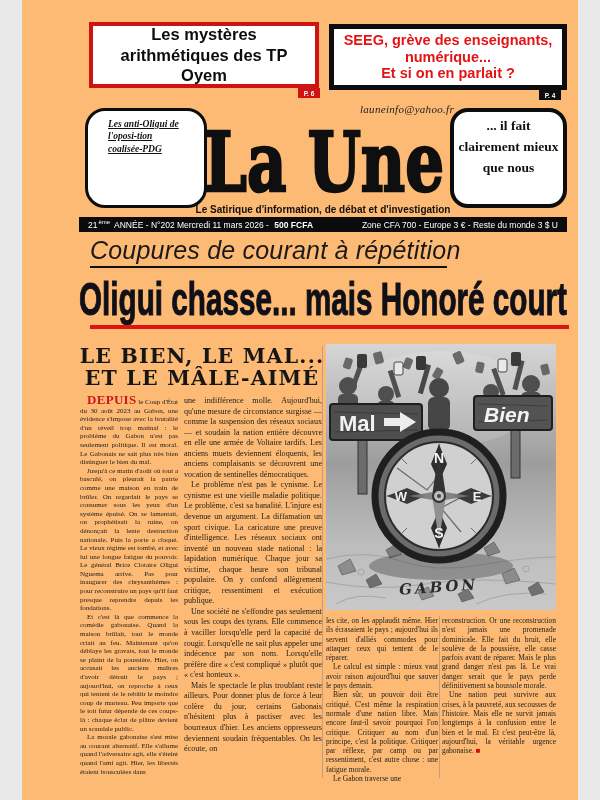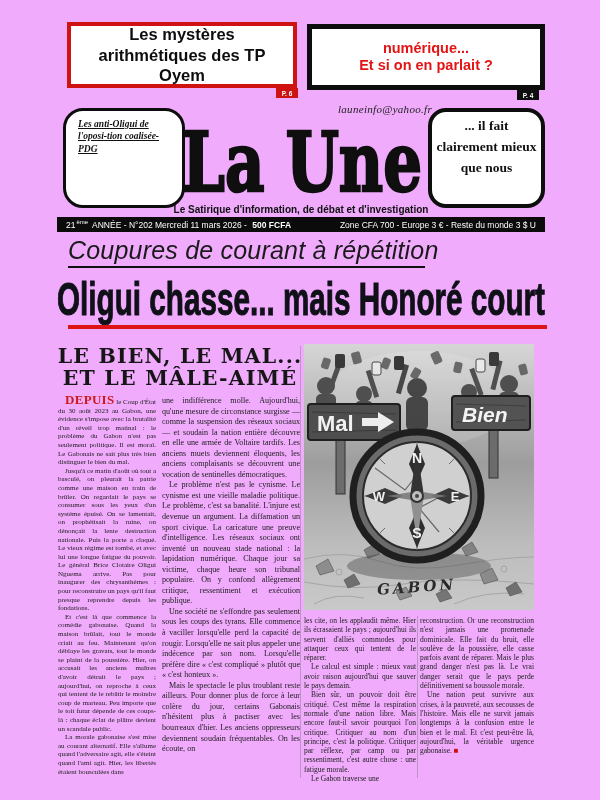--- a/index.html
+++ b/index.html
@@ -1,19 +1,19 @@
 <!DOCTYPE html>
 <html><head>
 <meta charset="utf-8">
 <style>
   * { margin:0; padding:0; box-sizing:border-box; }
   html,body { background:#e9e9e9; }
   .page {
-    position:relative; width:600px; height:800px; margin:0 auto;
-    background:#f0abfc; overflow:hidden;
+    position:relative; width:556px; height:800px; margin:0 auto;
+    background:#fdba74; overflow:hidden;
     font-family:"Liberation Serif", serif; color:#141414;
   }
   
   .teaser-left {
     position:absolute; left:67px; top:22px; width:230px; height:66px;
     border:4px solid #cf1212; background:#fff;
     display:flex; align-items:center; justify-content:center; text-align:center;
     font-family:"Liberation Sans", sans-serif; font-weight:bold;
     font-size:16.5px; line-height:1.25; color:#0d0d0d; padding:2px 10px;
   }
@@ -24,21 +24,21 @@
   .teaser-right {
     position:absolute; left:307px; top:24px; width:238px; height:66px;
     border:5px solid #0d0d0d; background:#fff;
     display:flex; flex-direction:column; align-items:center; justify-content:center; text-align:center;
     font-family:"Liberation Sans", sans-serif; font-weight:bold;
     font-size:14.5px; line-height:1.16; color:#e41414; padding:2px 6px;
   }
   
   .mast-left {
     position:absolute; left:63px; top:108px; width:122px; height:100px;
-    border:3px solid #0d0d0d; border-radius:20px; background:#fff; padding:7px 12px 4px;
+    border:3px solid #0d0d0d; border-radius:20px; background:#fff; padding:7px 20px 4px;
   }
   .mast-left .kick {
     font-style:italic; font-weight:bold; font-size:9.5px; line-height:1.3;
     text-decoration:underline; color:#111;
   }
   .mast-left .slogan {
     margin-top:9px; text-align:center; font-weight:bold; font-size:15px; line-height:1.5; color:#111;
   }
   .email {
     position:absolute; left:295px; top:103px; width:180px; text-align:center;
@@ -96,20 +96,21 @@
 <body>
 
 <div class="page">
 
   <div class="teaser-left">
     <span>Les mystères arithmétiques des TP Oyem</span>
   </div>
   <div class="badge badge-p6">P. 6</div>
 
   <div class="teaser-right">
+    <div>SEEG, grève des enseignants,</div>
     <div>numérique...</div>
     <div>Et si on en parlait ?</div>
   </div>
   <div class="badge badge-p4">P. 4</div>
 
   <div class="mast-left">
     <div class="kick">Les anti-Oligui de l'oposi-tion coalisée-PDG</div>
   </div>
 
   <div class="email">launeinfo@yahoo.fr</div>

